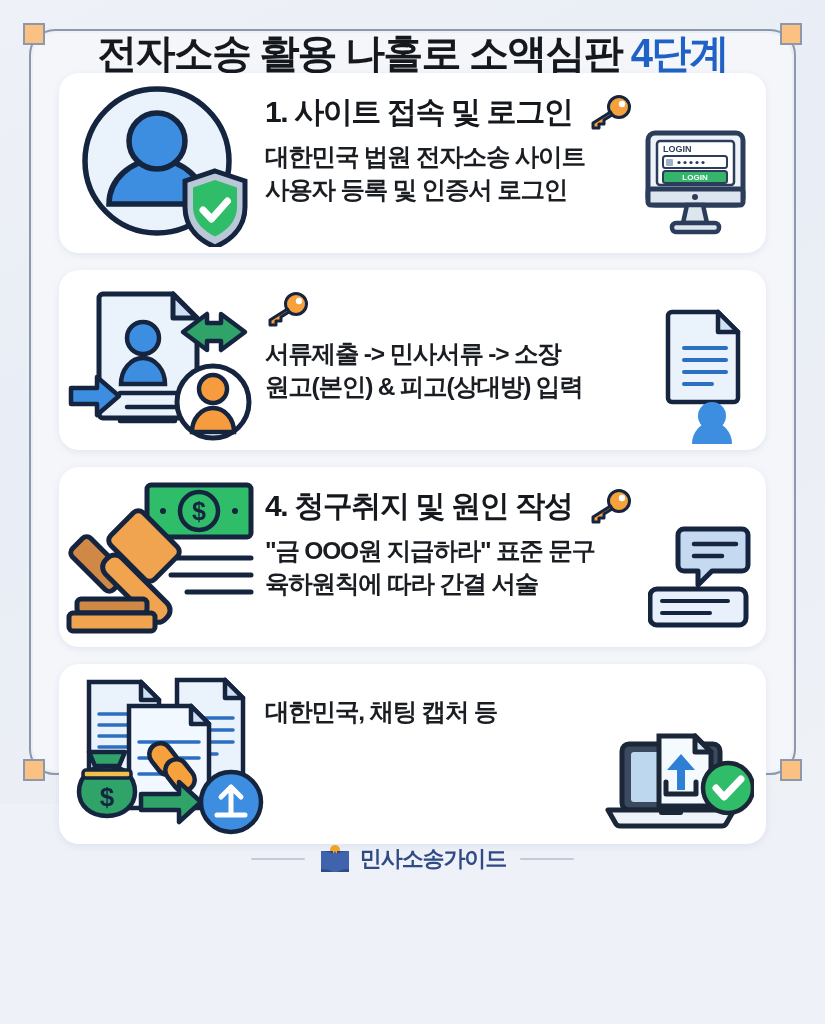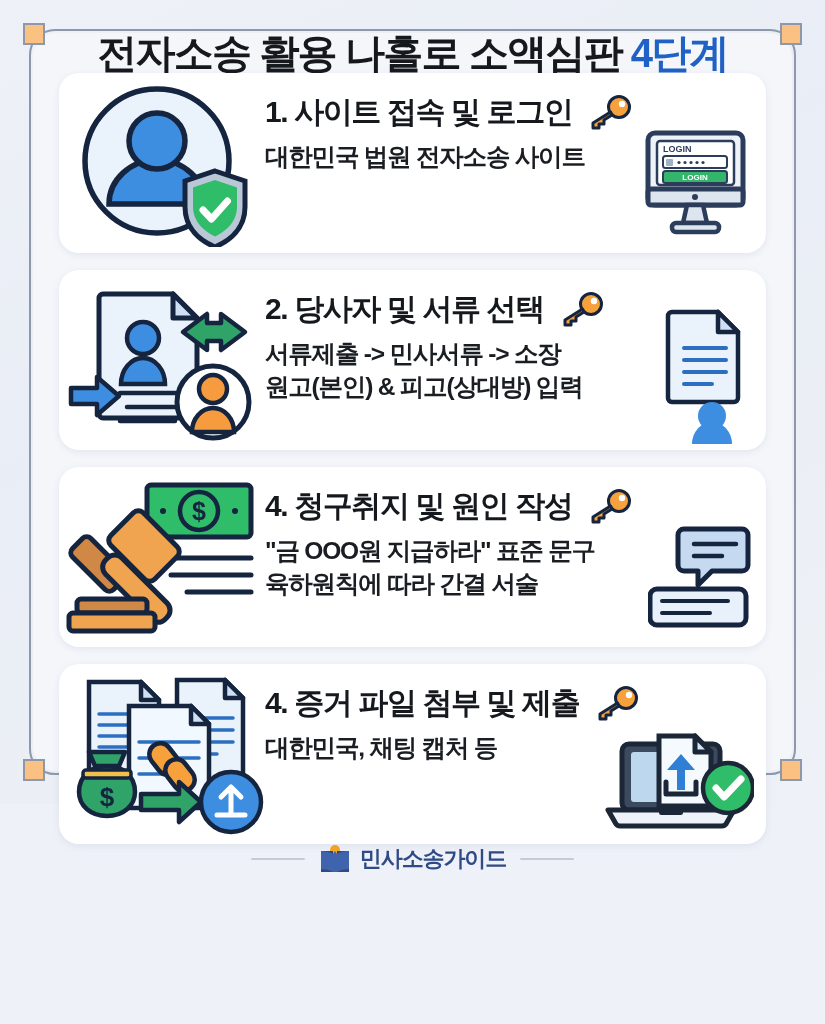--- a/index.html
+++ b/index.html
@@ -241,20 +241,21 @@
             <svg class="key-icon" width="44" height="36" viewBox="0 0 44 36">
               <g stroke="#15243f" stroke-width="3" stroke-linejoin="round">
                 <circle cx="31" cy="12" r="10.5" fill="#f7a13c"></circle>
                 <path d="M22.5 17 L5 28 v5 h6 v-4 h5 v-4 l8 -5 z" fill="#f7a13c"></path>
               </g>
               <circle cx="34" cy="9" r="3.2" fill="#ffffff"></circle>
             </svg>
           </div>
           <div class="step-lines">
             <div class="step-line">대한민국 법원 전자소송 사이트</div>
+            <div class="step-line">사용자 등록 및 인증서 로그인</div>
           </div>
 
           <svg class="side-art" width="116" height="118" viewBox="0 0 116 118" style="bottom:2px;right:0px;">
             <rect x="12" y="6" width="95" height="72" rx="7" fill="#eef3f9" stroke="#2c3d5b" stroke-width="5"></rect>
             <rect x="21" y="14" width="77" height="44" rx="3" fill="#ffffff" stroke="#2c3d5b" stroke-width="2.5"></rect>
             <text x="27" y="25" font-family="'Liberation Sans',sans-serif" font-size="9" font-weight="700" fill="#2c3d5b">LOGIN</text>
             <rect x="27" y="29" width="64" height="12" rx="2.5" fill="#ffffff" stroke="#2c3d5b" stroke-width="2"></rect>
             <rect x="30" y="32" width="7" height="7" rx="1" fill="#9fb1c6"></rect>
             <circle cx="43" cy="35.5" r="1.6" fill="#2c3d5b"></circle>
               <circle cx="49" cy="35.5" r="1.6" fill="#2c3d5b"></circle>
@@ -286,21 +287,20 @@
             <path d="M118 56 l24 -18 v9 h14 v-9 l24 18 l-24 18 v-9 h-14 v9 z" fill="#2fa368" stroke="#15243f" stroke-width="4.5" stroke-linejoin="round"></path>
             <path d="M6 112 h26 v-11 l22 19 l-22 19 v-11 h-26 z" fill="#3d8ee0" stroke="#15243f" stroke-width="4.5" stroke-linejoin="round"></path>
             <circle cx="148" cy="126" r="36" fill="#ffffff" stroke="#15243f" stroke-width="5"></circle>
             <circle cx="148" cy="113" r="14" fill="#f79c3e" stroke="#15243f" stroke-width="4.5"></circle>
             <path d="M148 131 m-21 25 a21 24 0 0 1 42 0 z" fill="#f79c3e" stroke="#15243f" stroke-width="4.5"></path>
           </svg>
         </div>
 
         <div class="card-body">
           <div class="step-heading">
-            <span>2. 당사자 및 서류 선택</span>
             <svg class="key-icon" width="44" height="36" viewBox="0 0 44 36">
               <g stroke="#15243f" stroke-width="3" stroke-linejoin="round">
                 <circle cx="31" cy="12" r="10.5" fill="#f7a13c"></circle>
                 <path d="M22.5 17 L5 28 v5 h6 v-4 h5 v-4 l8 -5 z" fill="#f7a13c"></path>
               </g>
               <circle cx="34" cy="9" r="3.2" fill="#ffffff"></circle>
             </svg>
           </div>
           <div class="step-lines">
             <div class="step-line">서류제출 -&gt; 민사서류 -&gt; 소장</div>
@@ -410,30 +410,20 @@
             <path d="M30 96 l-6 -14 h36 l-6 14 z" fill="#2fa368" stroke="#15243f" stroke-width="4.5" stroke-linejoin="round"></path>
             <rect x="18" y="100" width="48" height="8" rx="3" fill="#f0c04a" stroke="#15243f" stroke-width="3.5"></rect>
             <text x="42" y="136" text-anchor="middle" font-family="'Liberation Sans',sans-serif" font-size="26" font-weight="700" fill="#15243f">$</text>
             <path d="M76 124 h38 v-12 l22 20 l-22 20 v-12 h-38 z" fill="#2fa368" stroke="#15243f" stroke-width="4.5" stroke-linejoin="round"></path>
             <circle cx="166" cy="132" r="30" fill="#3d8ee0" stroke="#15243f" stroke-width="4.5"></circle>
             <path d="M166 118 v24 M156 127 l10 -10 l10 10 M152 145 h28" fill="none" stroke="#ffffff" stroke-width="5" stroke-linecap="round" stroke-linejoin="round"></path>
           </svg>
         </div>
 
         <div class="card-body">
-          <div class="step-heading">
-            <span>4. 증거 파일 첨부 및 제출</span>
-            <svg class="key-icon" width="44" height="36" viewBox="0 0 44 36">
-              <g stroke="#15243f" stroke-width="3" stroke-linejoin="round">
-                <circle cx="31" cy="12" r="10.5" fill="#f7a13c"></circle>
-                <path d="M22.5 17 L5 28 v5 h6 v-4 h5 v-4 l8 -5 z" fill="#f7a13c"></path>
-              </g>
-              <circle cx="34" cy="9" r="3.2" fill="#ffffff"></circle>
-            </svg>
-          </div>
           <div class="step-lines">
             <div class="step-line">대한민국, 채팅 캡처 등</div>
           </div>
 
           <svg class="side-art" width="150" height="106" viewBox="0 0 150 106" style="bottom:2px;right:-2px;">
             <rect x="18" y="14" width="98" height="66" rx="7" fill="#3c4a60" stroke="#1b2636" stroke-width="5"></rect>
             <rect x="27" y="22" width="80" height="50" rx="3" fill="#bdd7ee"></rect>
             <path d="M4 80 h126 l-8 14 a5 5 0 0 1 -4 2 h-102 a5 5 0 0 1 -4 -2 z" fill="#eef3f9" stroke="#1b2636" stroke-width="5" stroke-linejoin="round"></path>
             <rect x="55" y="80" width="24" height="5" rx="2.5" fill="#1b2636"></rect>
             <path d="M55 6 h36 l16 16 v54 h-52 z" fill="#f5fafe" stroke="#1b2636" stroke-width="5"></path>

